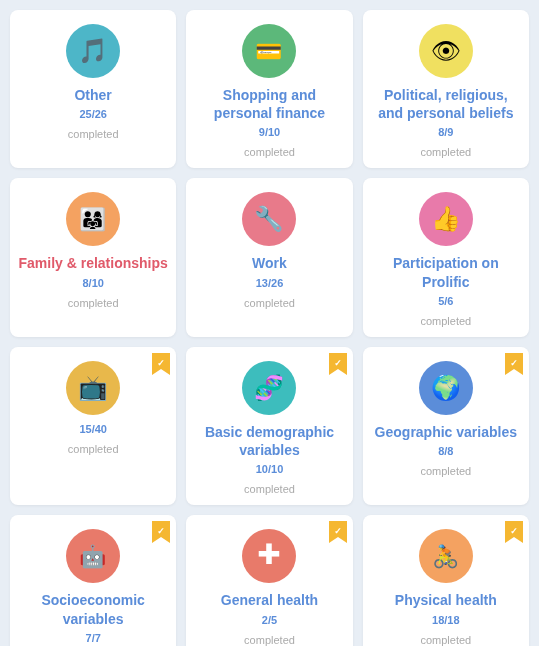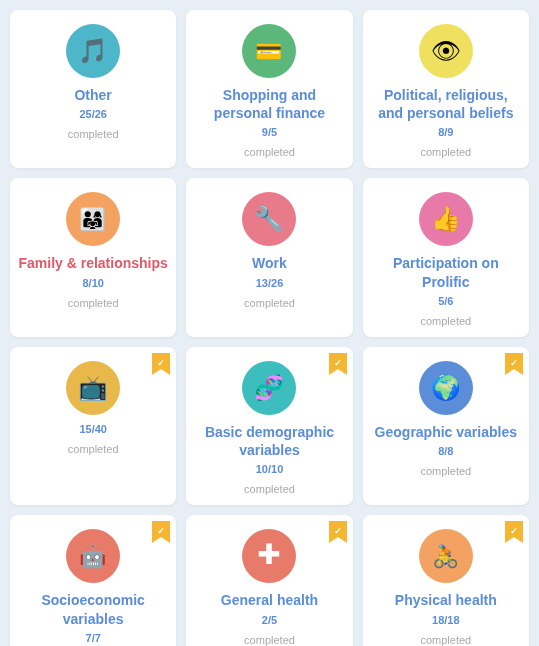--- a/index.html
+++ b/index.html
@@ -79,21 +79,21 @@
 
   </div>
     <div class="card">
     <div class="card-icon">
       <svg viewBox="0 0 54 54" xmlns="http://www.w3.org/2000/svg">
           <circle cx="27" cy="27" r="27" fill="#5cb87a"></circle>
           <text x="27" y="35" text-anchor="middle" font-size="22">💳</text>
         </svg>
     </div>
     <div class="card-title">Shopping and personal finance</div>
-    <div class="card-progress">9/5</div>
+    <div class="card-progress">9/10</div>
     <div class="card-status">completed</div>
 
   </div>
     <div class="card">
     <div class="card-icon">
       <svg viewBox="0 0 54 54" xmlns="http://www.w3.org/2000/svg">
           <circle cx="27" cy="27" r="27" fill="#f0e060"></circle>
           <text x="27" y="35" text-anchor="middle" font-size="24">👁</text>
         </svg>
     </div>

